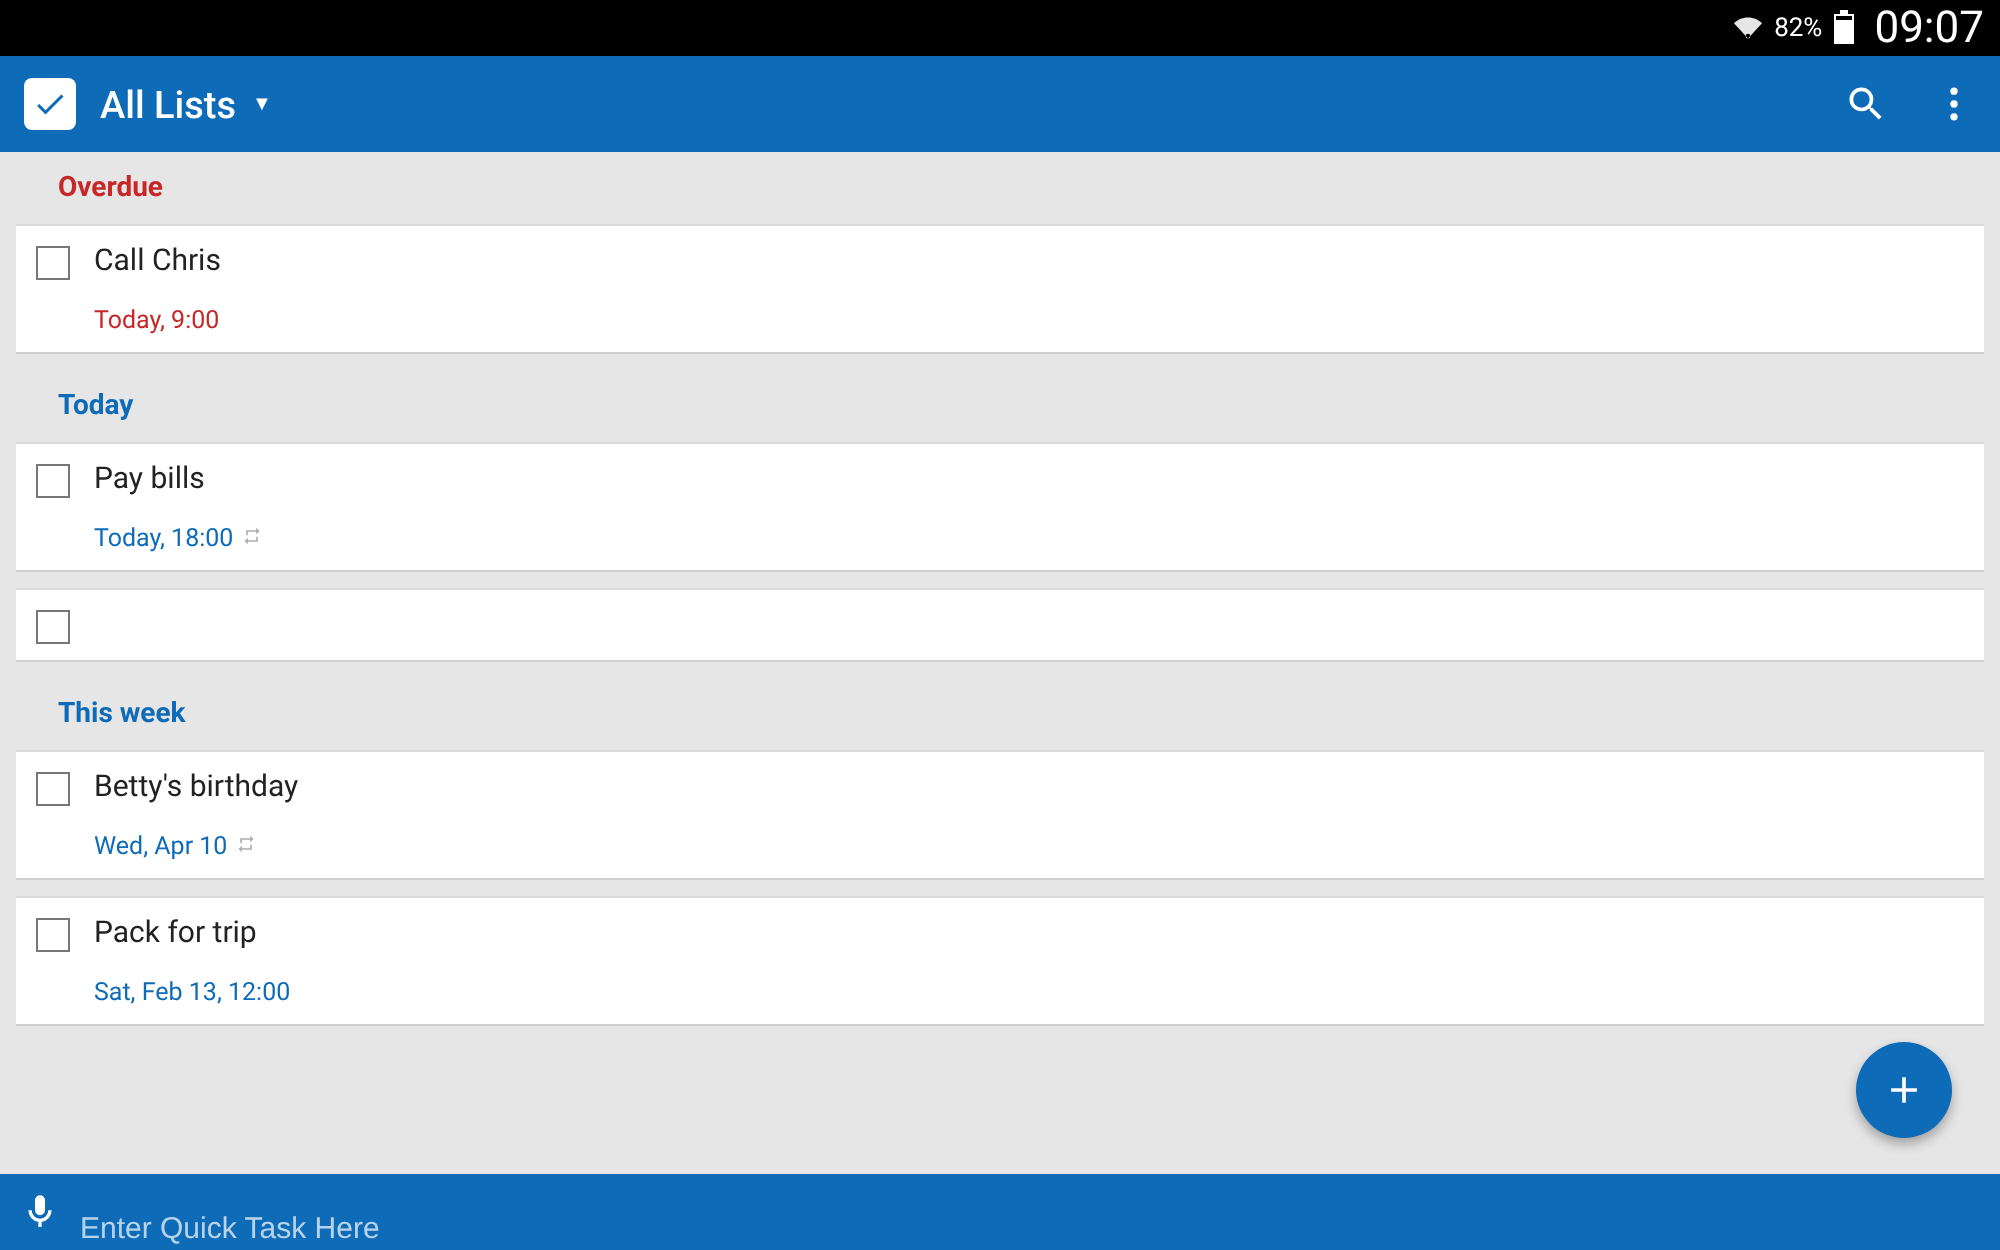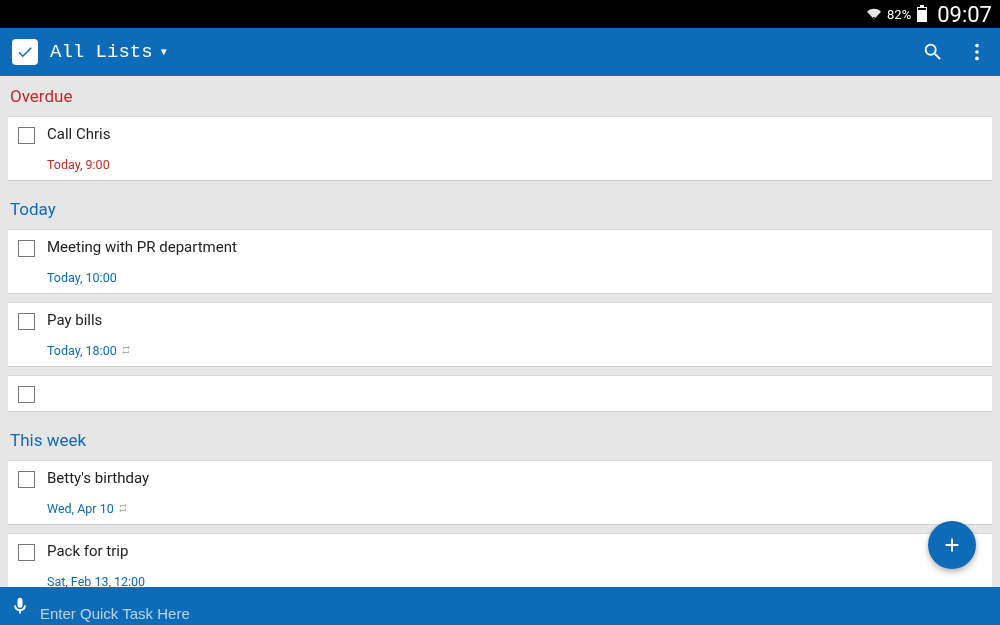--- a/index.html
+++ b/index.html
@@ -54,23 +54,24 @@
     background: #e6e6e6;
     overflow-y: hidden;
     position: relative;
   }
   .scroll-area {
     height: 100%;
     overflow: hidden;
     padding-bottom: 0;
   }
   .group-header {
-    font-size: 17px;
-    font-weight: 400;
+    font-size: 14px;
+    font-weight: 700;
     padding: 10px 10px 6px 10px;
+    margin-left: 19px;
   }
   .group-header.overdue { color: #c62828; }
   .group-header.blue { color: #0e6bb7; }
 
   .task-card {
     background: #fff;
     margin: 4px 8px 8px 8px;
     padding: 8px 10px 8px 10px;
     display: flex;
     align-items: flex-start;
@@ -145,21 +146,21 @@
   </span>
   <span class="time">09:07</span>
 </div>
 
 <div class="action-bar">
   <div class="app-icon">
     <svg viewBox="0 0 24 24" fill="#0e6bb7">
         <path d="M9 16.2l-4.2-4.2L3.4 13.4 9 19l12-12-1.4-1.4z"></path>
       </svg>
   </div>
-  <div style="display:flex;align-items:center;font-family:Liberation Mono, monospace;">
+  <div style="display:flex;align-items:center;">
     <span class="action-title">All Lists</span>
     <span class="dropdown-caret">▼</span>
   </div>
   <div class="spacer"></div>
   <div class="action-icon">
     <svg viewBox="0 0 24 24">
         <path d="M15.5 14h-.79l-.28-.27A6.47 6.47 0 0016 9.5 6.5 6.5 0 109.5 16a6.47 6.47 0 004.23-1.57l.27.28v.79l5 5L20.5 19l-5-5zM9.5 14A4.5 4.5 0 1114 9.5 4.5 4.5 0 019.5 14z"></path>
       </svg>
   </div>
   <div class="action-icon" style="margin-left:10px;">
@@ -177,29 +178,20 @@
       <div class="task-card">
         <div class="task-checkbox"></div>
         <div class="task-body">
           <div class="task-title">Call Chris</div>
           <div class="task-sub overdue">
             <span>Today, 9:00</span>
           </div>
         </div>
       </div>
       <div class="group-header blue">Today</div>
-      <div class="task-card">
-        <div class="task-checkbox"></div>
-        <div class="task-body">
-          <div class="task-title">Meeting with PR department</div>
-          <div class="task-sub blue">
-            <span>Today, 10:00</span>
-          </div>
-        </div>
-      </div>
       <div class="task-card">
         <div class="task-checkbox"></div>
         <div class="task-body">
           <div class="task-title">Pay bills</div>
           <div class="task-sub blue">
             <span>Today, 18:00</span>
             <span><svg class="repeat-icon" viewBox="0 0 24 24" fill="#777">
                 <path d="M7 7h10v3l4-4-4-4v3H5v6h2zm10 10H7v-3l-4 4 4 4v-3h12v-6h-2z"></path>
               </svg></span>
           </div>

